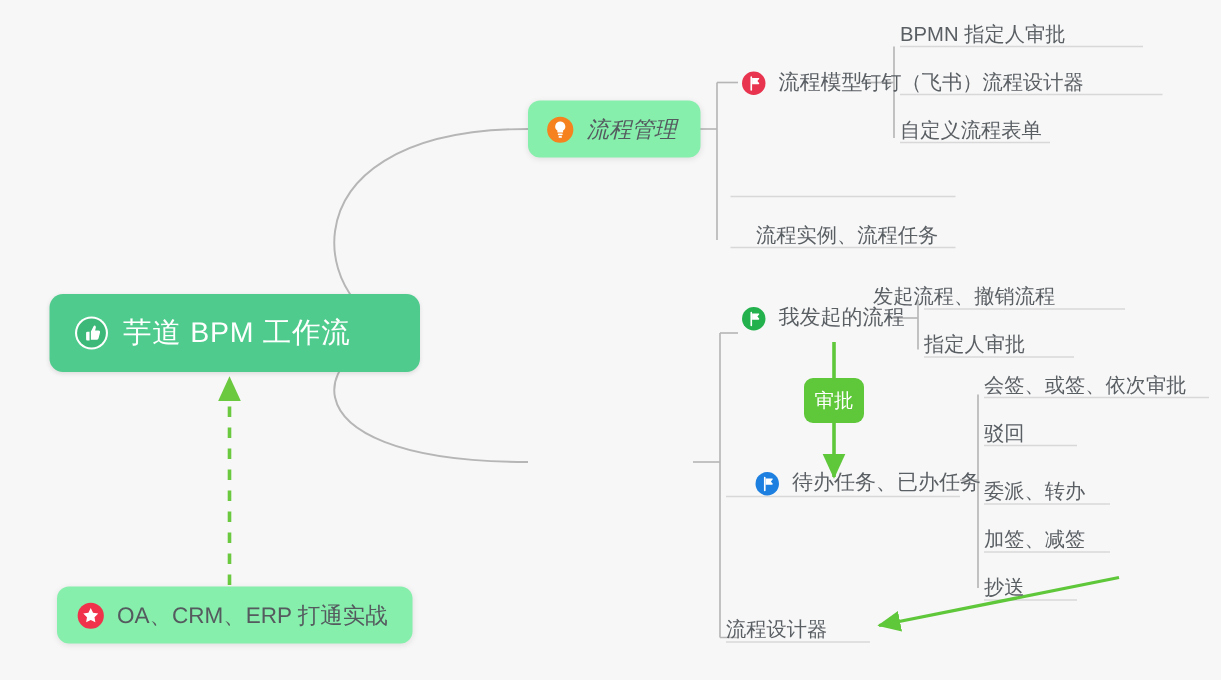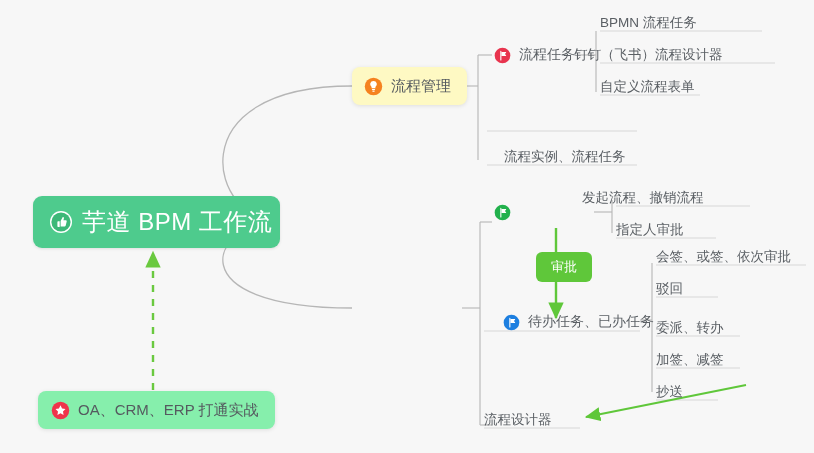--- a/index.html
+++ b/index.html
@@ -42,31 +42,32 @@
     top: 196px;
     width: 247px;
     height: 52px;
     background: #4ecb8d;
     border-radius: 9px;
     padding: 0 16px;
     box-shadow: 0 1px 3px rgba(0,0,0,0.10);
   }
   .root-label {
     color: #ffffff;
-    font-size: 24px;
+    font-size: 19px;
     letter-spacing: 0.5px;
     margin-left: 9px;
   }
   
   .branch-node {
-    background: #fef9c3;
+    background: #86efac;
     border-radius: 8px;
     box-shadow: 0 1px 4px rgba(0,0,0,0.10);
     padding: 0 16px 0 12px;
     height: 38px;
+    font-style: italic;
   }
   .branch-label {
     color: #555a5f;
     font-size: 15px;
     margin-left: 8px;
   }
   #branch-process { left: 352px; top: 67px; }
   #branch-approve { left: 352px; top: 289px; }
   
   #bottom-card {
@@ -106,21 +107,21 @@
     align-items: center;
     justify-content: center;
     flex: 0 0 auto;
   }
   .icon svg { display: block; }
   
   #edge-label-approve {
     position: absolute;
     left: 536px;
     top: 252px;
-    width: 56px;
+    width: 40px;
     height: 30px;
     background: #5fc73a;
     border-radius: 6px;
     display: flex;
     align-items: center;
     justify-content: center;
     color: #ffffff;
     font-size: 13px;
   }
 </style>
@@ -212,25 +213,25 @@
   </div>
 
   <div class="node sub-node" style="left:492px; top:42px;">
     <span class="icon">
       <svg width="17" height="17" viewBox="0 0 20 20">
         <circle cx="10" cy="10" r="9.2" fill="#e8344e"></circle>
         <path d="M7.4 5.2v10a.65.65 0 0 0 1.3 0V5.2a.65.65 0 0 0-1.3 0z" fill="#ffffff"></path>
         <path d="M8.7 5.8h5.1c.45 0 .68.5.4.85l-1.35 1.6 1.35 1.6c.28.35.05.85-.4.85H8.7z" fill="#ffffff"></path>
       </svg>
     </span>
-    <span class="sub-label">流程任务</span>
+    <span class="sub-label">流程模型</span>
   </div>
 
   <div class="node leaf-node" style="left:600px; top:5px;">
-    <span class="leaf-label">BPMN 流程任务</span>
+    <span class="leaf-label">BPMN 指定人审批</span>
   </div>
   <div class="node leaf-node" style="left:574px; top:37px;">
     <span class="leaf-label">钉钉（飞书）流程设计器</span>
   </div>
   <div class="node leaf-node" style="left:600px; top:69px;">
     <span class="leaf-label">自定义流程表单</span>
   </div>
 
   <div class="node leaf-node" style="left:504px; top:139px;align-items:flex-end;">
     <span class="leaf-label">流程实例、流程任务</span>
@@ -238,20 +239,21 @@
 
 
   <div class="node sub-node" style="left:492px; top:199px;">
     <span class="icon">
       <svg width="17" height="17" viewBox="0 0 20 20">
         <circle cx="10" cy="10" r="9.2" fill="#22b14c"></circle>
         <path d="M7.4 5.2v10a.65.65 0 0 0 1.3 0V5.2a.65.65 0 0 0-1.3 0z" fill="#ffffff"></path>
         <path d="M8.7 5.8h5.1c.45 0 .68.5.4.85l-1.35 1.6 1.35 1.6c.28.35.05.85-.4.85H8.7z" fill="#ffffff"></path>
       </svg>
     </span>
+    <span class="sub-label">我发起的流程</span>
   </div>
 
   <div class="node leaf-node" style="left:582px; top:180px;">
     <span class="leaf-label">发起流程、撤销流程</span>
   </div>
   <div class="node leaf-node" style="left:616px; top:212px;">
     <span class="leaf-label">指定人审批</span>
   </div>
 
   <div class="node sub-node" style="left:501px; top:309px;">

